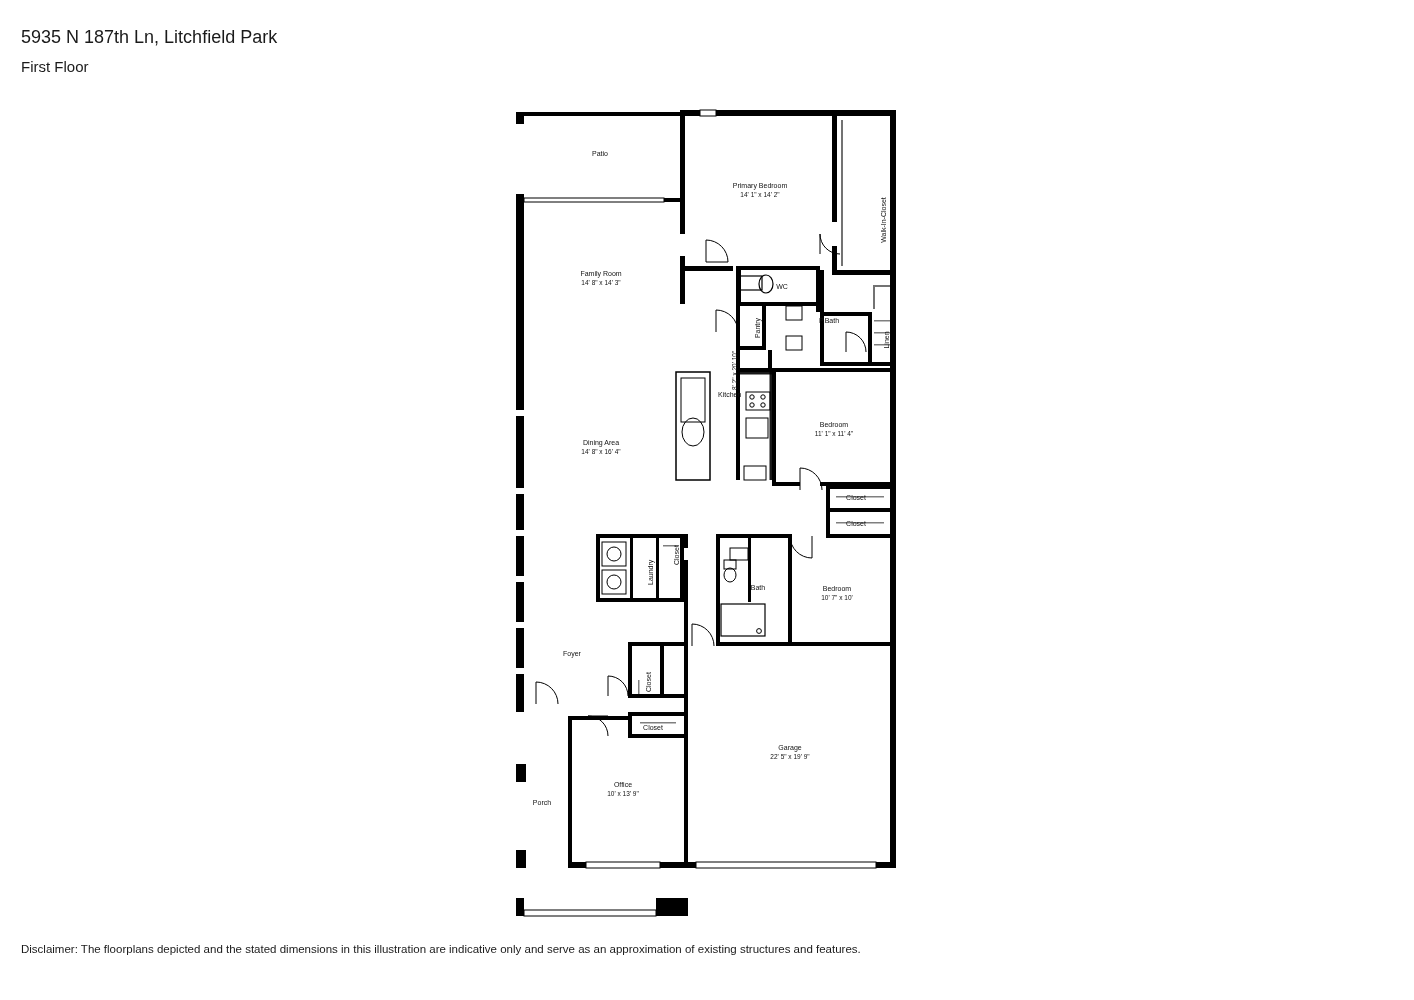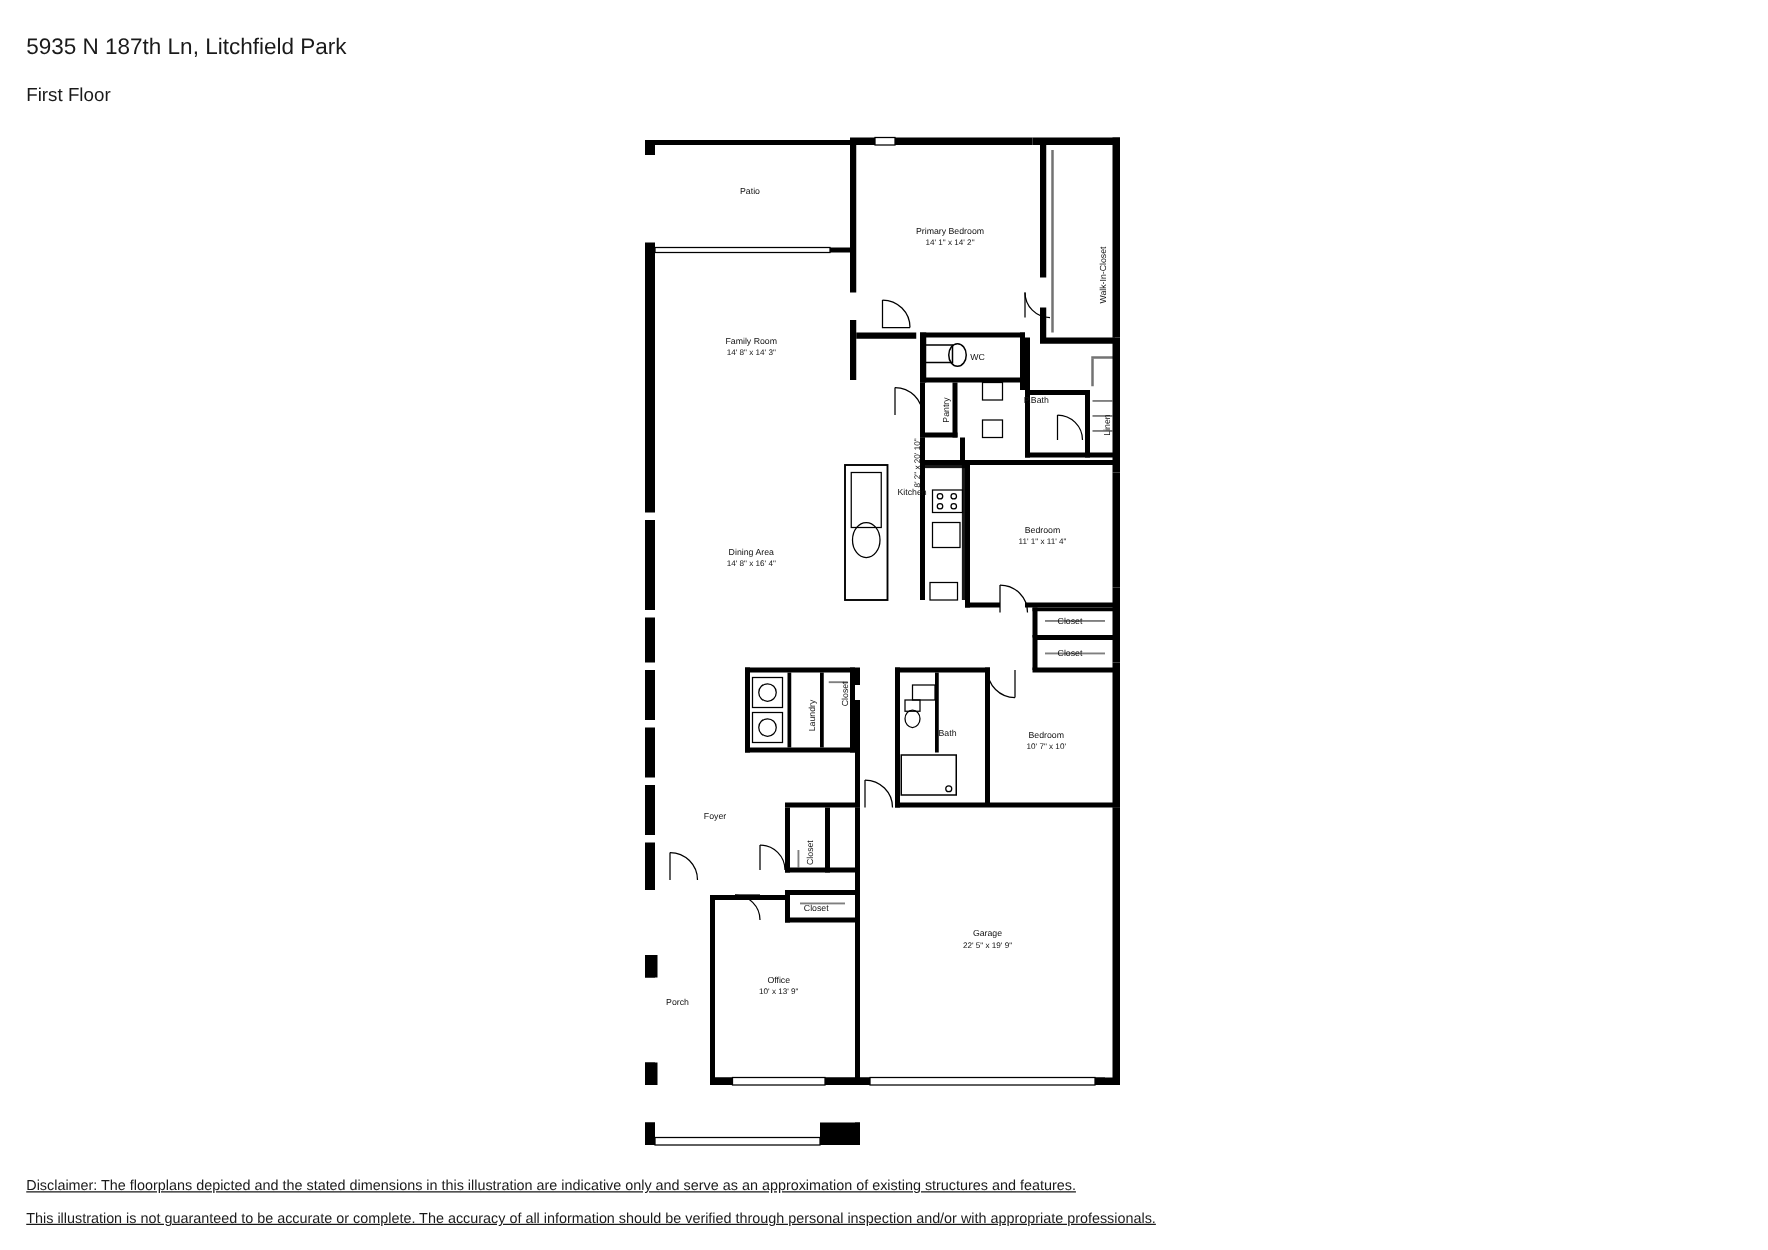--- a/index.html
+++ b/index.html
@@ -22,30 +22,29 @@
   }
   .header .addr {
     font-size: 18px;
     line-height: 22px;
     color: #1a1a1a;
   }
   .header .floor {
     font-size: 15px;
     line-height: 22px;
     color: #1a1a1a;
-    margin-top: 18px;
+    margin-top: 8px;
   }
   .disclaimer {
     position: absolute;
     left: 21px;
     top: 936px;
     font-size: 11.5px;
     line-height: 26px;
     color: #1a1a1a;
-    text-decoration: underline;
   }
   .plan {
     position: absolute;
     left: 0;
     top: 0;
     width: 1414px;
     height: 1000px;
   }
   .lbl {
     position: absolute;
@@ -356,14 +355,13 @@
     <span>Office</span>
     <span class="dim">10' x 13' 9"</span>
   </div>
   <div class="lbl" style="left:542px; top:798px;">
     <span>Porch</span>
   </div>
 </div>
 
 <div class="disclaimer">
   <div>Disclaimer: The floorplans depicted and the stated dimensions in this illustration are indicative only and serve as an approximation of existing structures and features.</div>
-  <div>This illustration is not guaranteed to be accurate or complete. The accuracy of all information should be verified through personal inspection and/or with appropriate professionals.</div>
 </div>
 
 </body></html>

